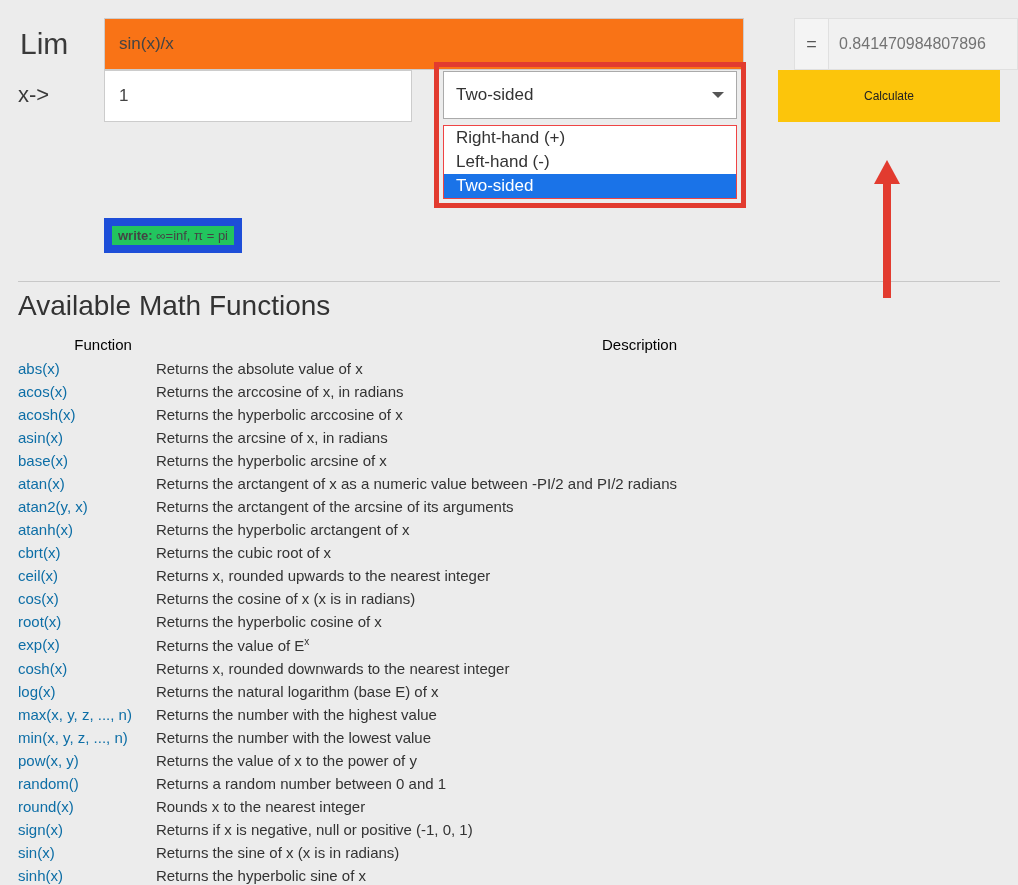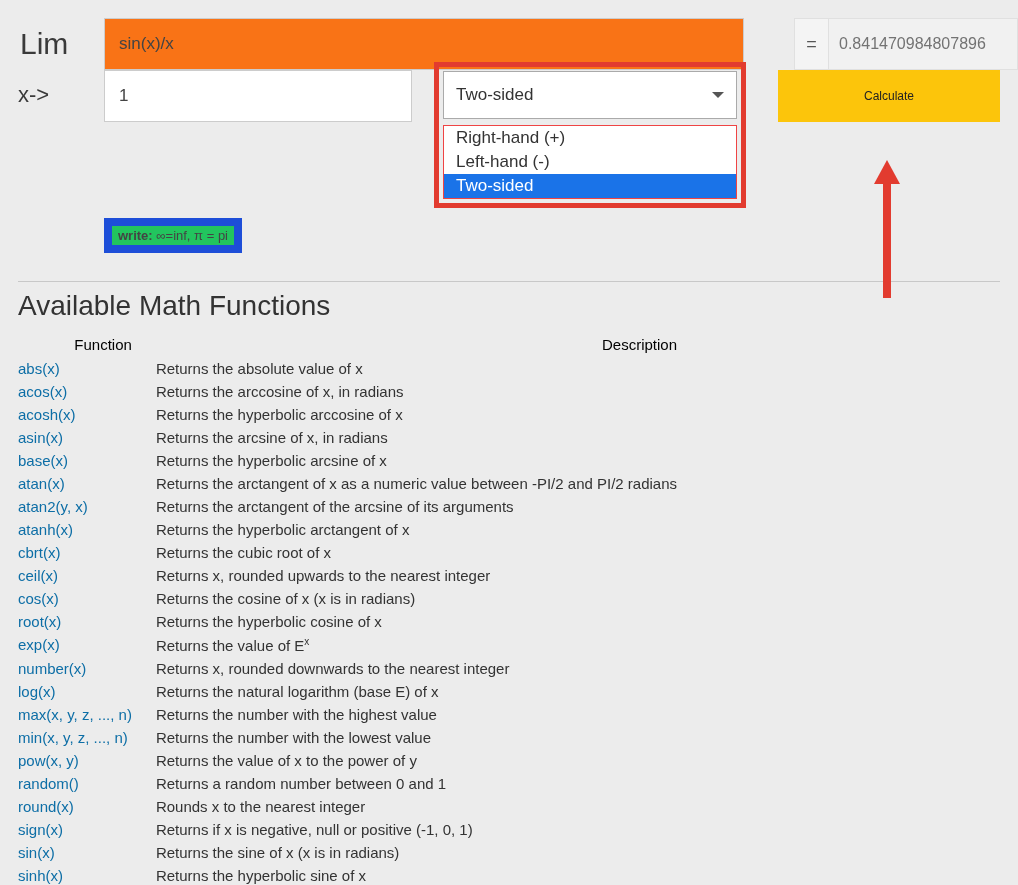--- a/index.html
+++ b/index.html
@@ -266,21 +266,21 @@
         </tr>
         <tr>
           <td class="fn">root(x)</td>
           <td>Returns the hyperbolic cosine of x</td>
         </tr>
         <tr>
           <td class="fn">exp(x)</td>
           <td>Returns the value of E<span class="sup">x</span></td>
         </tr>
         <tr>
-          <td class="fn">number(x)</td>
+          <td class="fn">cosh(x)</td>
           <td>Returns x, rounded downwards to the nearest integer</td>
         </tr>
         <tr>
           <td class="fn">log(x)</td>
           <td>Returns the natural logarithm (base E) of x</td>
         </tr>
         <tr>
           <td class="fn">max(x, y, z, ..., n)</td>
           <td>Returns the number with the highest value</td>
         </tr>

